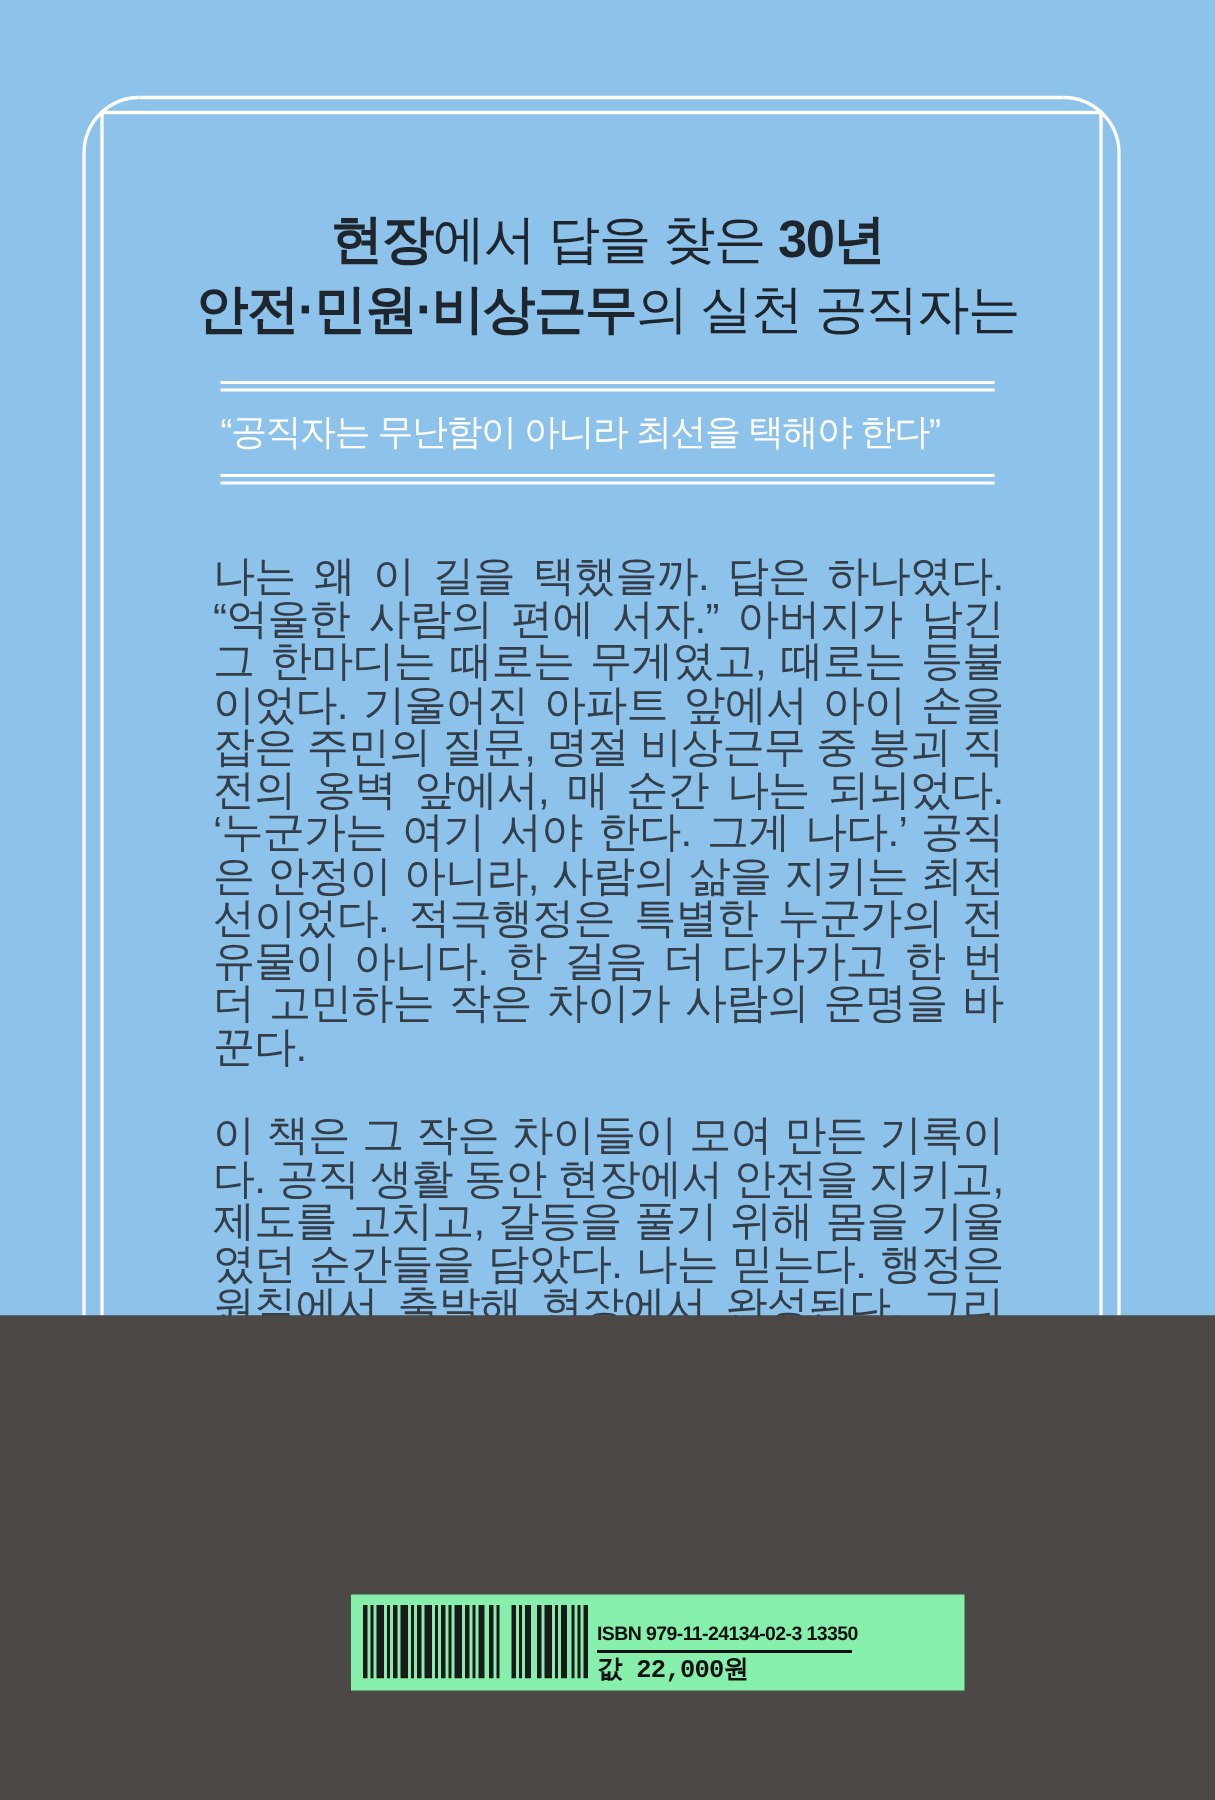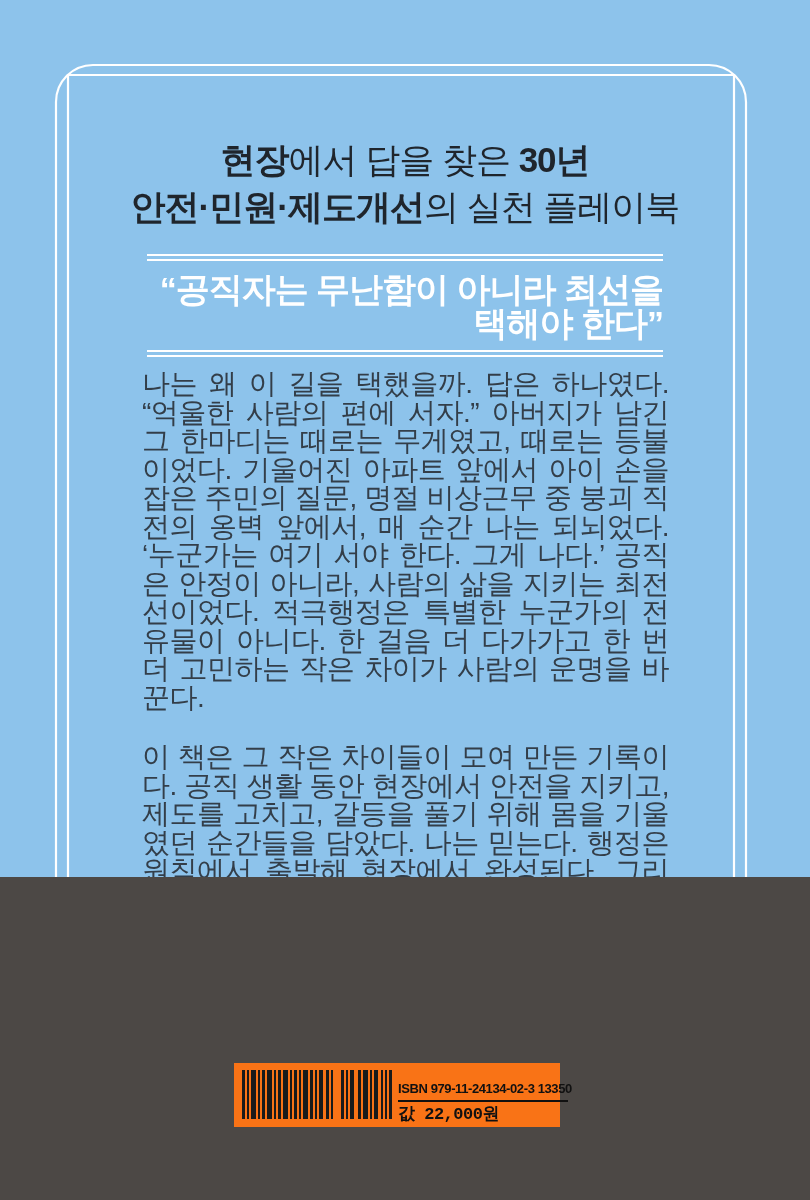--- a/index.html
+++ b/index.html
@@ -38,24 +38,24 @@
     position: absolute; left: 147px; top: 254px;
     width: 516px;
   }
   .double-rule {
     height: 7px;
     border-top: 2px solid #FFFFFF;
     border-bottom: 2px solid #FFFFFF;
   }
   .banner-text {
     margin: 11px 0 10px 0;
-    text-align: right;
+    text-align: left;
     color: #FFFFFF;
-    font-size: 34px;
-    font-weight: 700;
+    font-size: 24px;
+    font-weight: 400;
     line-height: 34px;
     letter-spacing: -1px;
   }
 
   
   .body-copy {
     position: absolute; left: 142px; top: 370px;
     width: 527px;
     color: #333E49;
     font-size: 28px;
@@ -69,22 +69,22 @@
   
   .band {
     position: absolute; left: 0; top: 877px;
     width: 810px; height: 323px;
     background: #4C4845;
   }
 
   
   .barcode-box {
     position: absolute; left: 234px; top: 1063px;
-    width: 326px; height: 64px;
-    background: #f97316;
+    width: 409px; height: 64px;
+    background: #86efac;
   }
   .bars { position: absolute; left: 8px; top: 7px; }
   .price-col {
     position: absolute; left: 164px; top: 17px;
     width: 170px;
     color: #111111;
   }
   .isbn-line {
     font-size: 13px;
     font-weight: 700;
@@ -122,21 +122,21 @@
       <path d="M 93 65 A 37 37 0 0 0 56 102"></path>
       <path d="M 709 65 A 37 37 0 0 1 746 102"></path>
     </g>
   </svg>
 
   <div class="title">
     <div>
       <span class="b">현장</span><span class="r">에서 답을 찾은 </span><span class="b">30년</span>
     </div>
     <div>
-      <span class="b">안전·민원·제도개선</span><span class="r">의 실천 플레이북</span>
+      <span class="b">안전·민원·비상근무</span><span class="r">의 실천 공직자는</span>
     </div>
   </div>
 
   <div class="banner">
     <div class="double-rule"></div>
     <div class="banner-text">“공직자는 무난함이 아니라 최선을 택해야 한다”</div>
     <div class="double-rule"></div>
   </div>
 
   <div class="body-copy">

